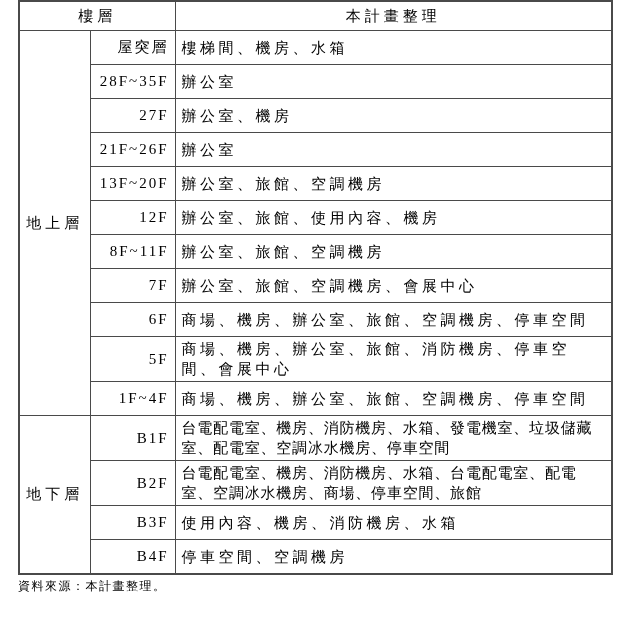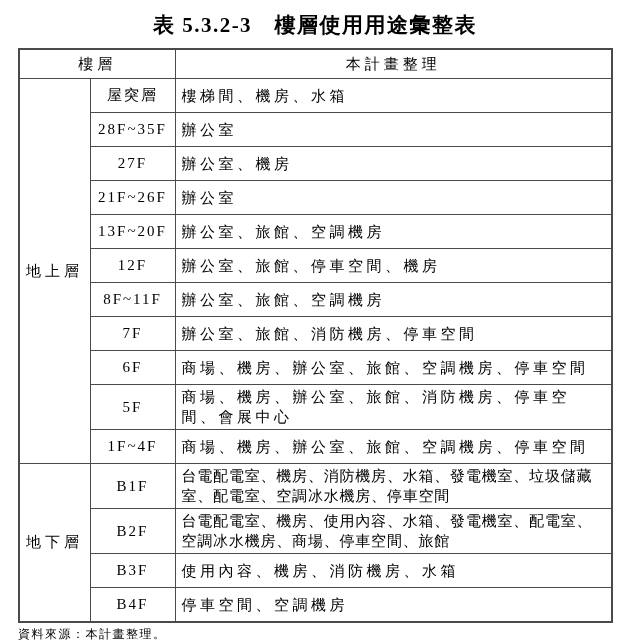--- a/index.html
+++ b/index.html
@@ -43,26 +43,26 @@
   }
   col.c-group { width: 71px; }
   col.c-floor { width: 85px; }
   col.c-usage { width: 437px; }
   tr.hdr th {
     height: 24px;
     text-align: center;
     letter-spacing: 4px;
   }
   td.group-cell {
-    text-align: left;
+    text-align: center;
     letter-spacing: 4px;
     padding: 0;
   }
   td.floor-cell {
-    text-align: center;
+    text-align: right;
     letter-spacing: 2px;
     padding-left: 6px;
   }
   td.usage-cell {
     text-align: left;
     letter-spacing: 3.5px;
     padding-left: 8px;
     line-height: 20px;
   }
   td.usage-cell.tight {
@@ -73,21 +73,20 @@
     margin: 3px 0 0 18px;
     font-size: 12px;
     letter-spacing: 1.5px;
   }
 </style>
 </head>
 <body>
 
 <div class="page">
 
-  <div class="doc-title">表 5.3.2-3　樓層使用用途彙整表</div>
 
   <table class="floor-table">
     <colgroup>
       <col class="c-group">
       <col class="c-floor">
       <col class="c-usage">
     </colgroup>
     <tbody>
       <tr class="hdr">
         <th colspan="2">樓層</th>
@@ -110,29 +109,29 @@
       <tr class="row-s">
         <td class="floor-cell">21F~26F</td>
         <td class="usage-cell">辦公室</td>
       </tr>
       <tr class="row-s">
         <td class="floor-cell">13F~20F</td>
         <td class="usage-cell">辦公室、旅館、空調機房</td>
       </tr>
       <tr class="row-s">
         <td class="floor-cell">12F</td>
-        <td class="usage-cell">辦公室、旅館、停車空間、機房</td>
+        <td class="usage-cell">辦公室、旅館、使用內容、機房</td>
       </tr>
       <tr class="row-s">
         <td class="floor-cell">8F~11F</td>
         <td class="usage-cell">辦公室、旅館、空調機房</td>
       </tr>
       <tr class="row-s">
         <td class="floor-cell">7F</td>
-        <td class="usage-cell">辦公室、旅館、消防機房、停車空間</td>
+        <td class="usage-cell">辦公室、旅館、空調機房、會展中心</td>
       </tr>
       <tr class="row-s">
         <td class="floor-cell">6F</td>
         <td class="usage-cell">商場、機房、辦公室、旅館、空調機房、停車空間</td>
       </tr>
       <tr class="row-s">
         <td class="floor-cell">5F</td>
         <td class="usage-cell">商場、機房、辦公室、旅館、消防機房、停車空間、會展中心</td>
       </tr>
       <tr class="row-s">
@@ -140,21 +139,21 @@
         <td class="usage-cell">商場、機房、辦公室、旅館、空調機房、停車空間</td>
       </tr>
 
       <tr>
         <td class="group-cell" rowspan="4">地下層</td>
         <td class="floor-cell">B1F</td>
         <td class="usage-cell tight">台電配電室、機房、消防機房、水箱、發電機室、垃圾儲藏室、配電室、空調冰水機房、停車空間</td>
       </tr>
       <tr>
         <td class="floor-cell">B2F</td>
-        <td class="usage-cell tight">台電配電室、機房、使用內容、水箱、發電機室、配電室、空調冰水機房、商場、停車空間、旅館</td>
+        <td class="usage-cell tight">台電配電室、機房、消防機房、水箱、台電配電室、配電室、空調冰水機房、商場、停車空間、旅館</td>
       </tr>
       <tr class="row-s">
         <td class="floor-cell">B3F</td>
         <td class="usage-cell">使用內容、機房、消防機房、水箱</td>
       </tr>
       <tr class="row-s">
         <td class="floor-cell">B4F</td>
         <td class="usage-cell">停車空間、空調機房</td>
       </tr>
     </tbody>

